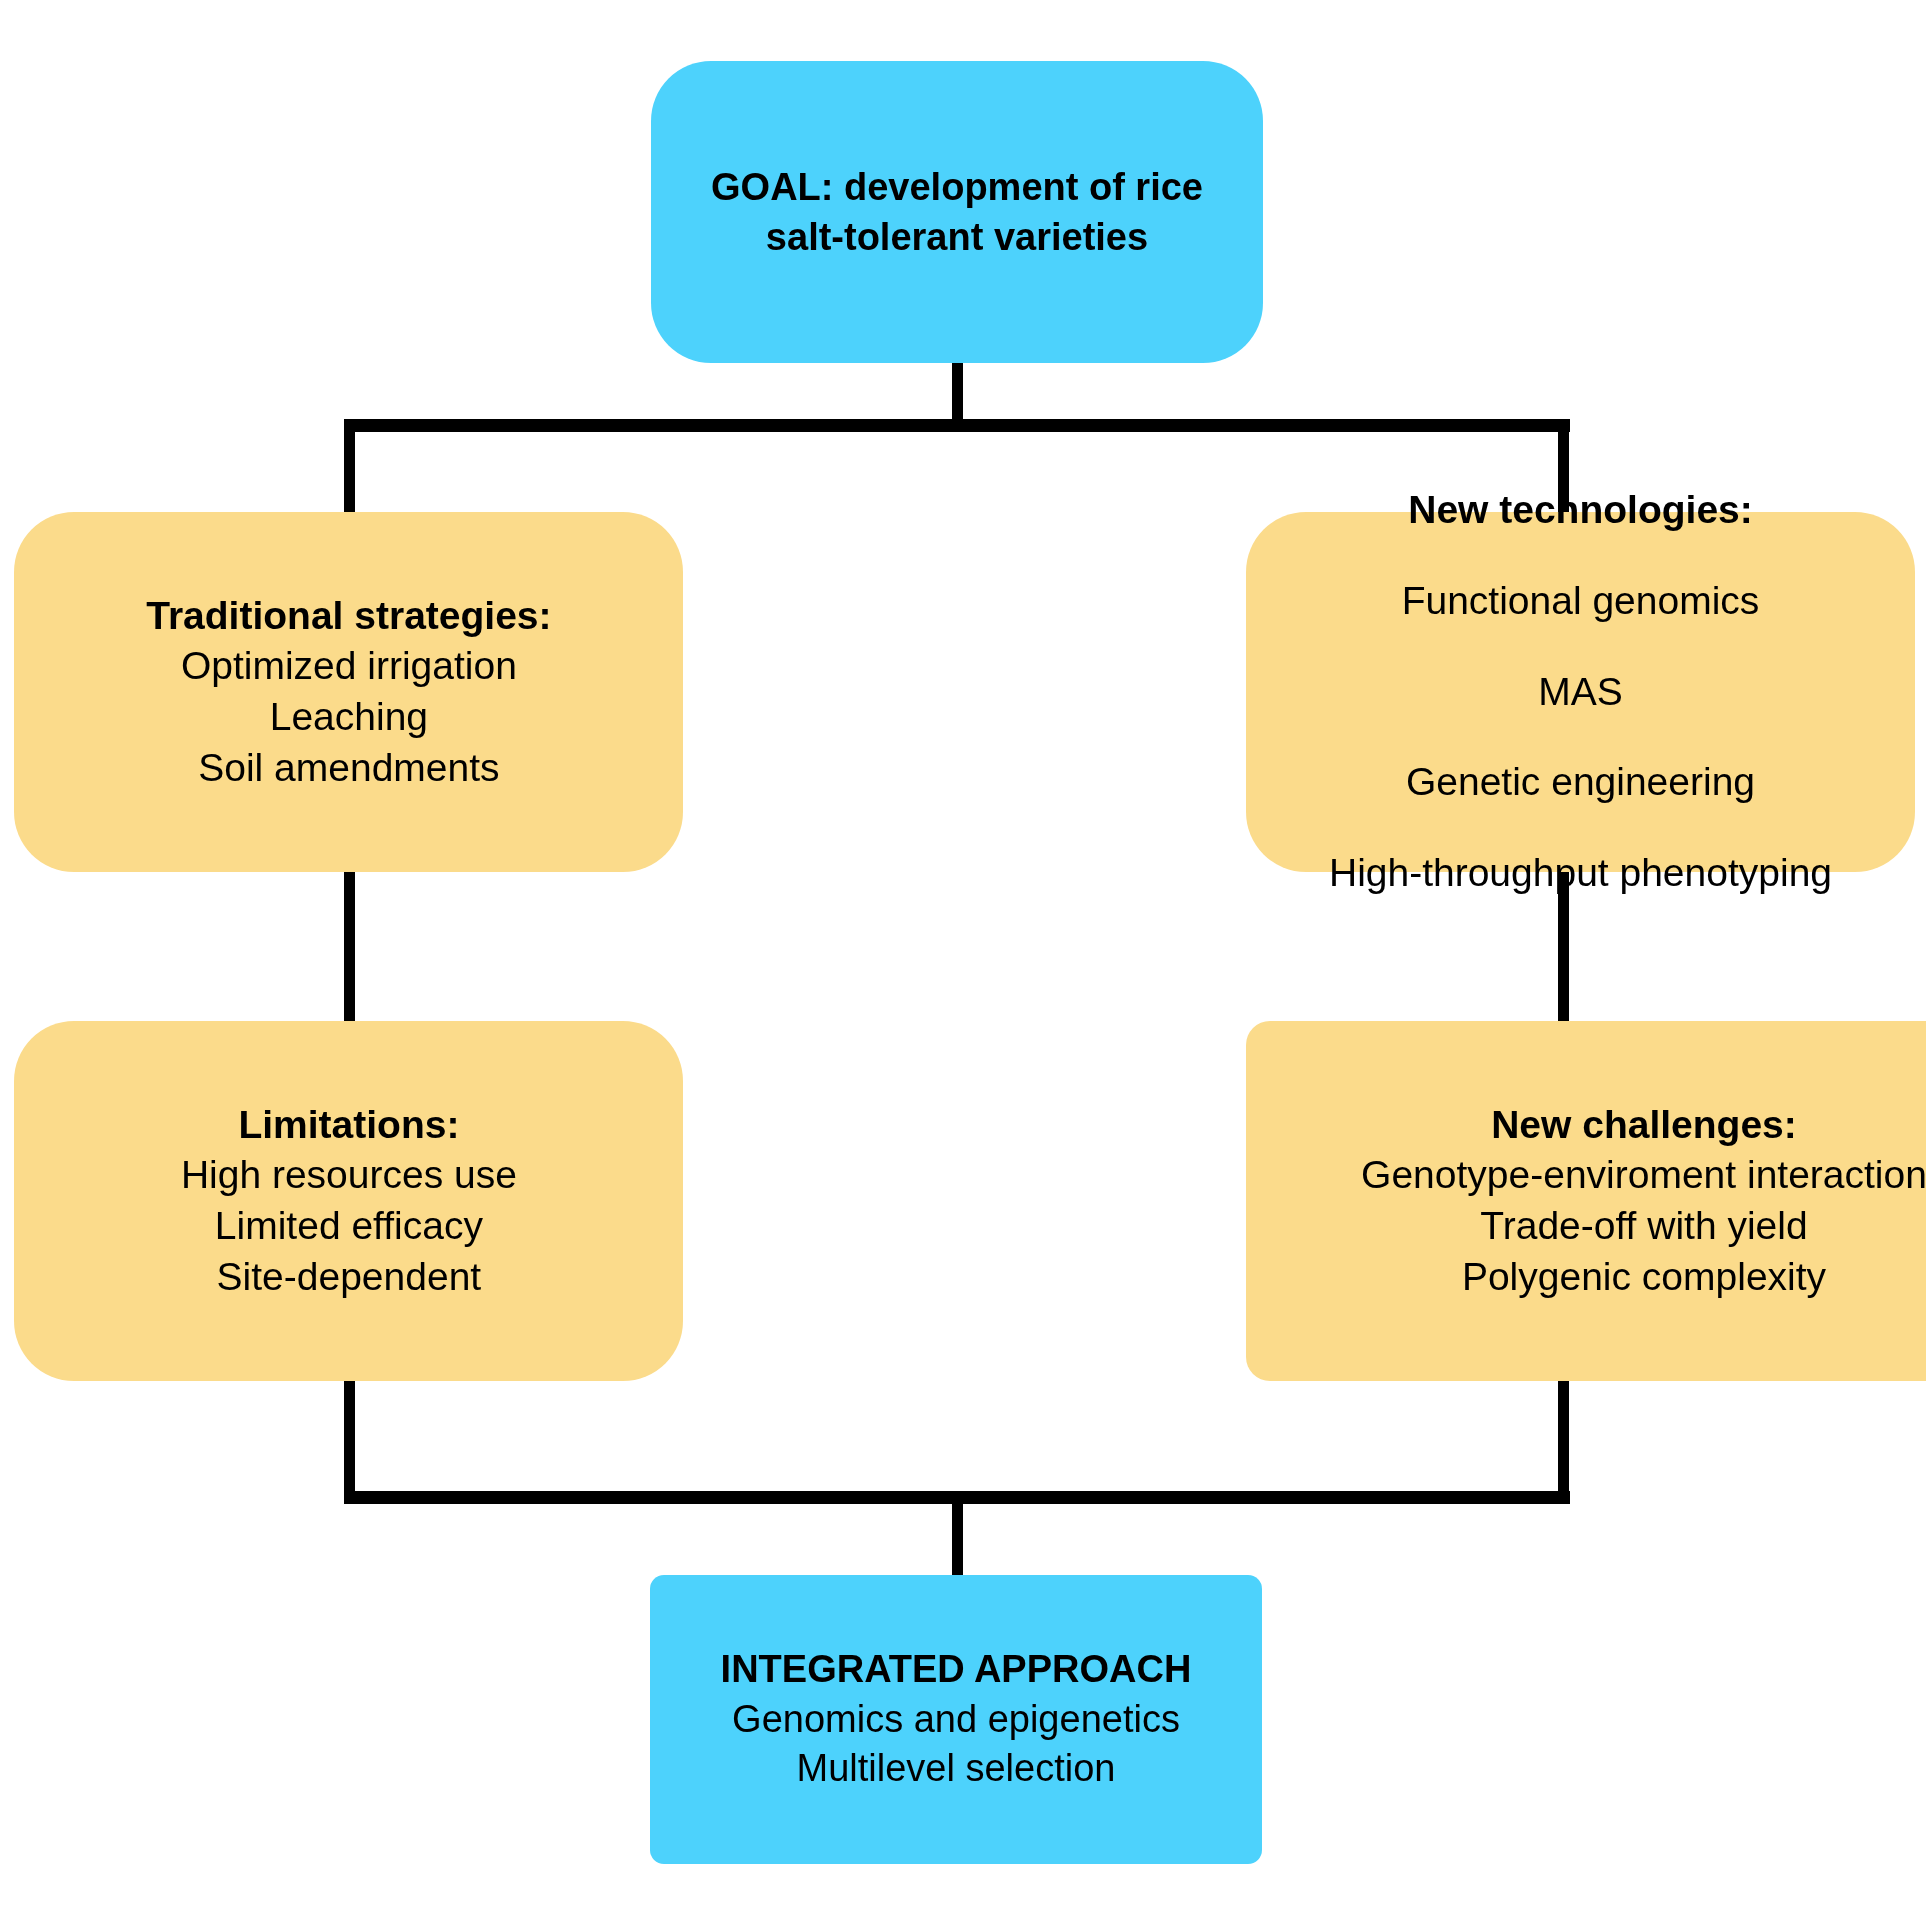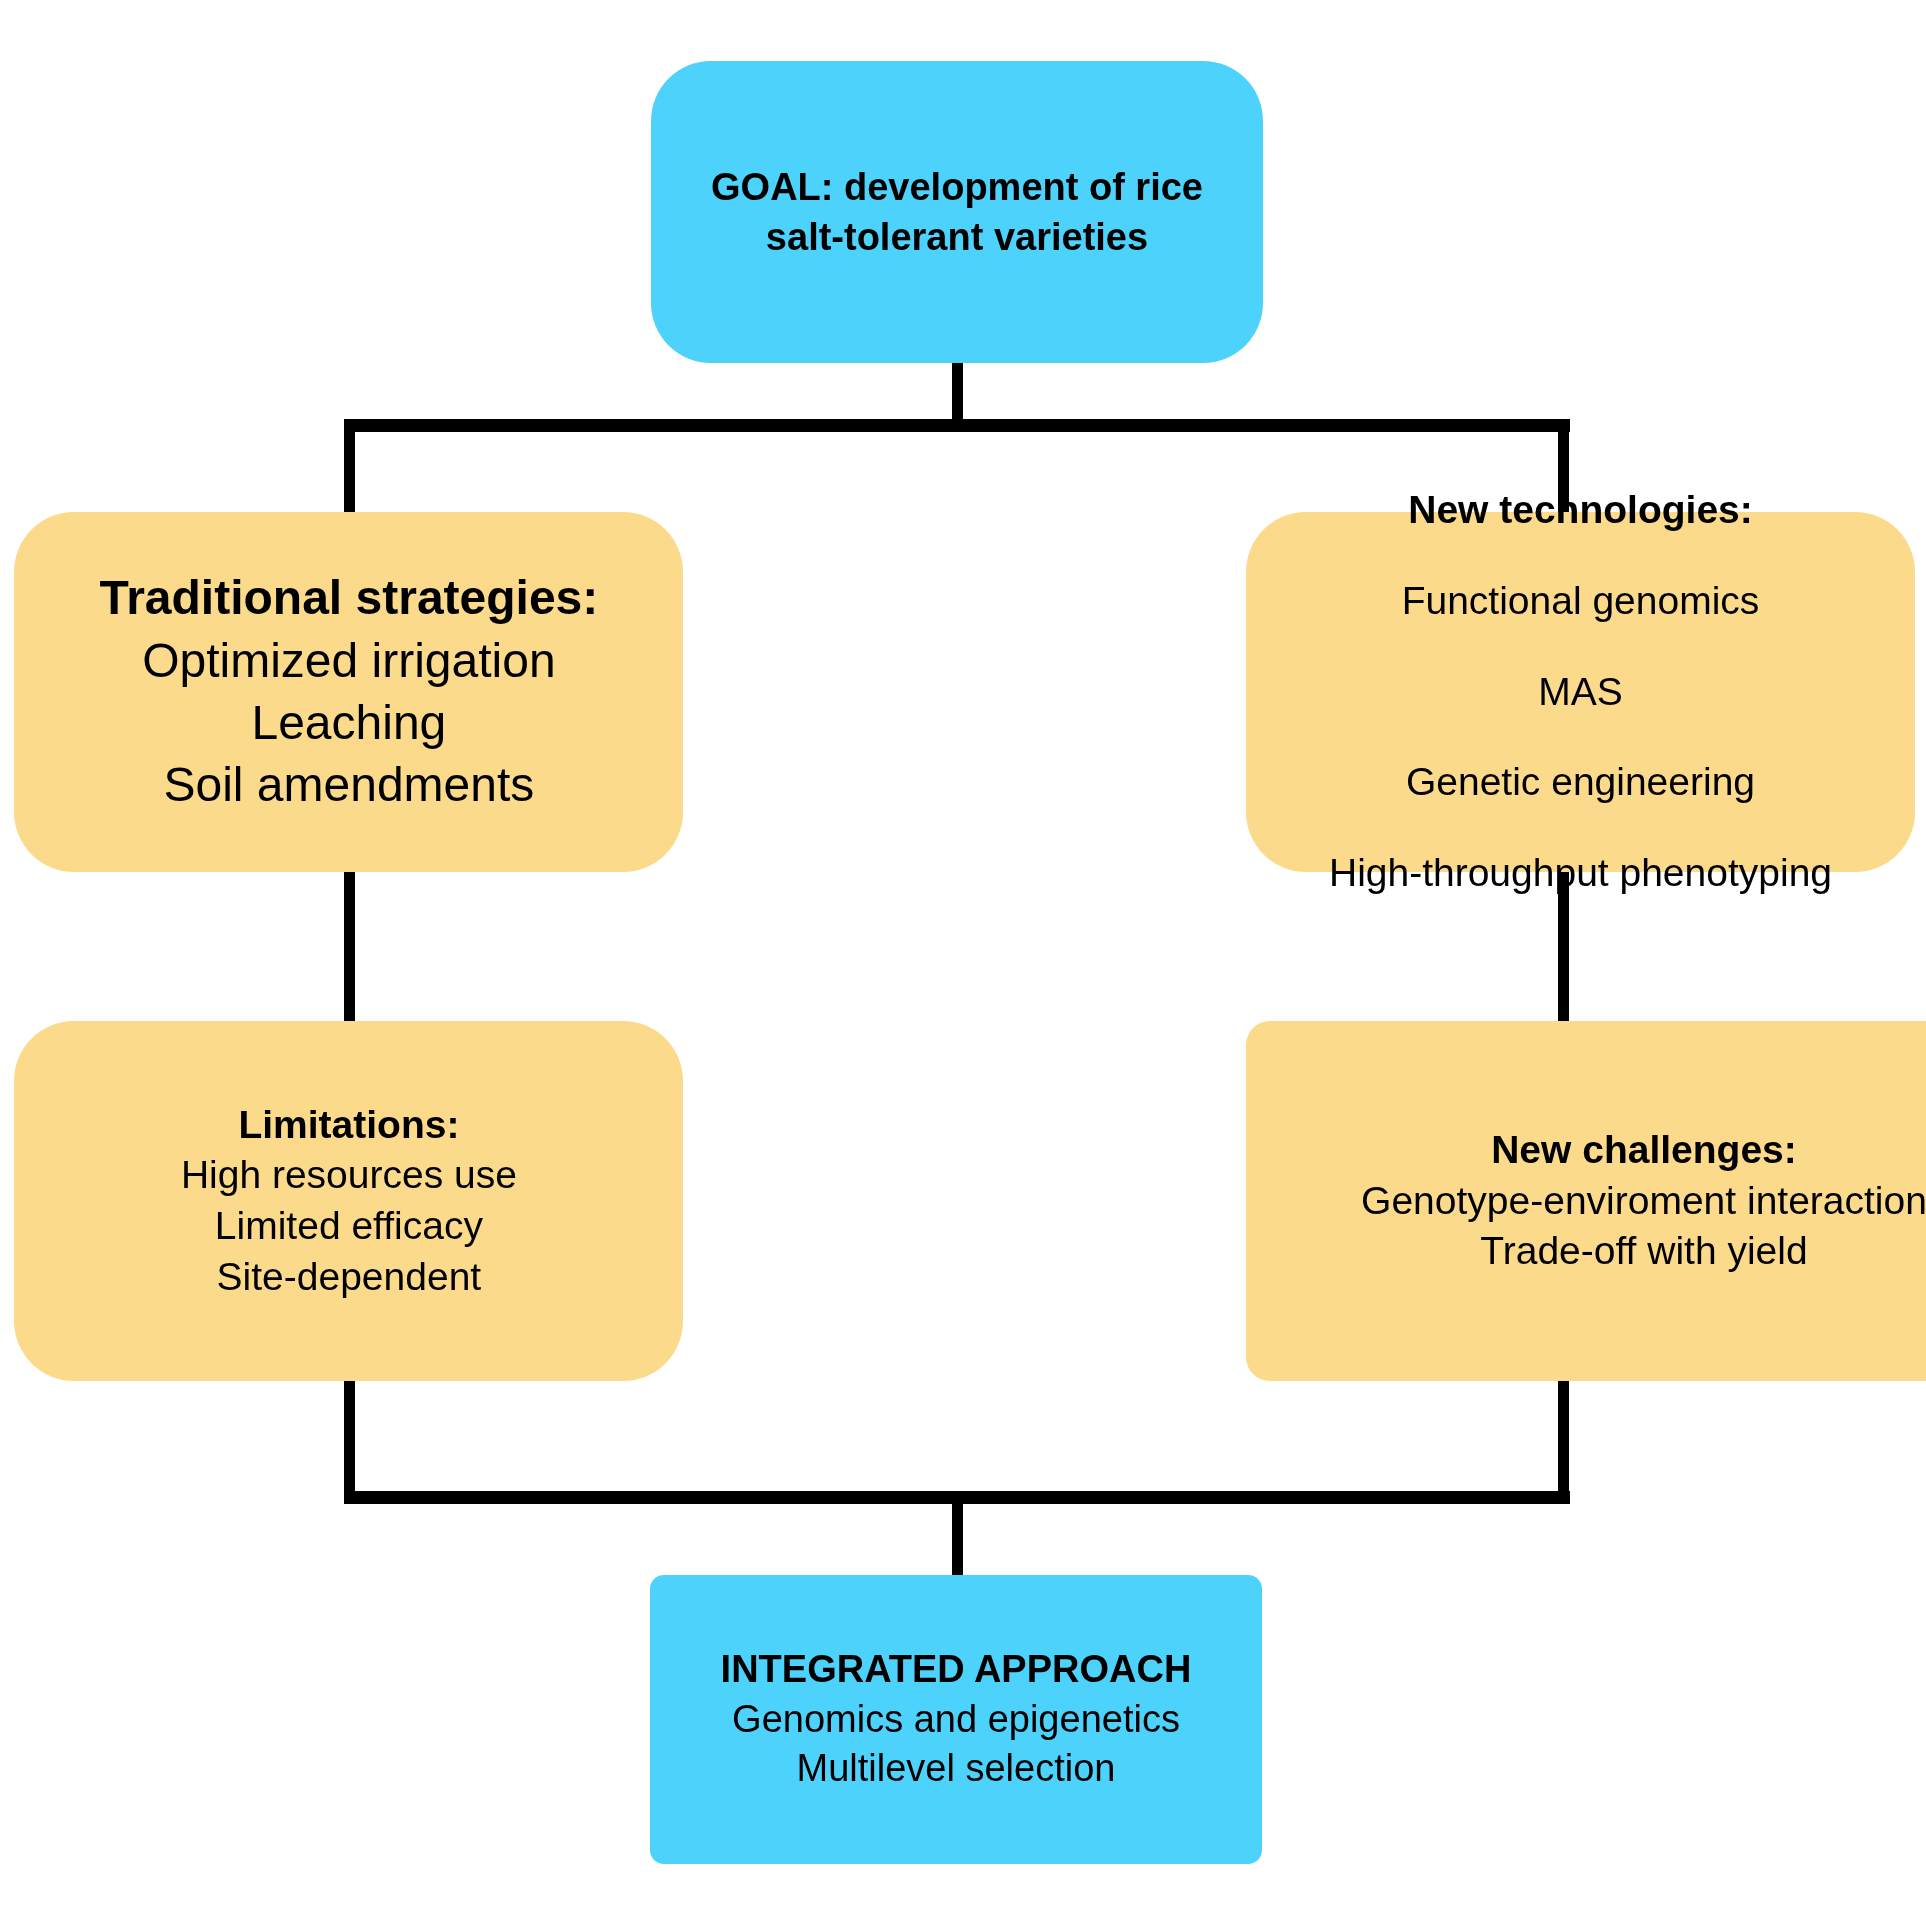--- a/index.html
+++ b/index.html
@@ -68,21 +68,21 @@
     line-height: 1.32;
   }
 
   
   #node-traditional {
     left: 14.4px;
     top: 512px;
     width: 669px;
     height: 360px;
     border-radius: 60px;
-    font-size: 48px;
+    font-size: 39px;
   }
 
   
   #node-technologies {
     left: 1246px;
     top: 512px;
     width: 669px;
     height: 360px;
     border-radius: 60px;
     font-size: 39px;
@@ -186,20 +186,21 @@
     <div class="heading">Limitations:</div>
     <div class="line">High resources use</div>
     <div class="line">Limited efficacy</div>
     <div class="line">Site-dependent</div>
   </div>
 
   <div class="node branch" id="node-challenges">
     <div class="heading">New challenges:</div>
     <div class="line">Genotype-enviroment interaction</div>
     <div class="line">Trade-off with yield</div>
+    <div class="line">Polygenic complexity</div>
   </div>
 
   <div class="node integrated" id="node-integrated">
     <div class="heading">INTEGRATED APPROACH</div>
     <div class="line">Genomics and epigenetics</div>
     <div class="line">Multilevel selection</div>
   </div>
 
 </div>
 

